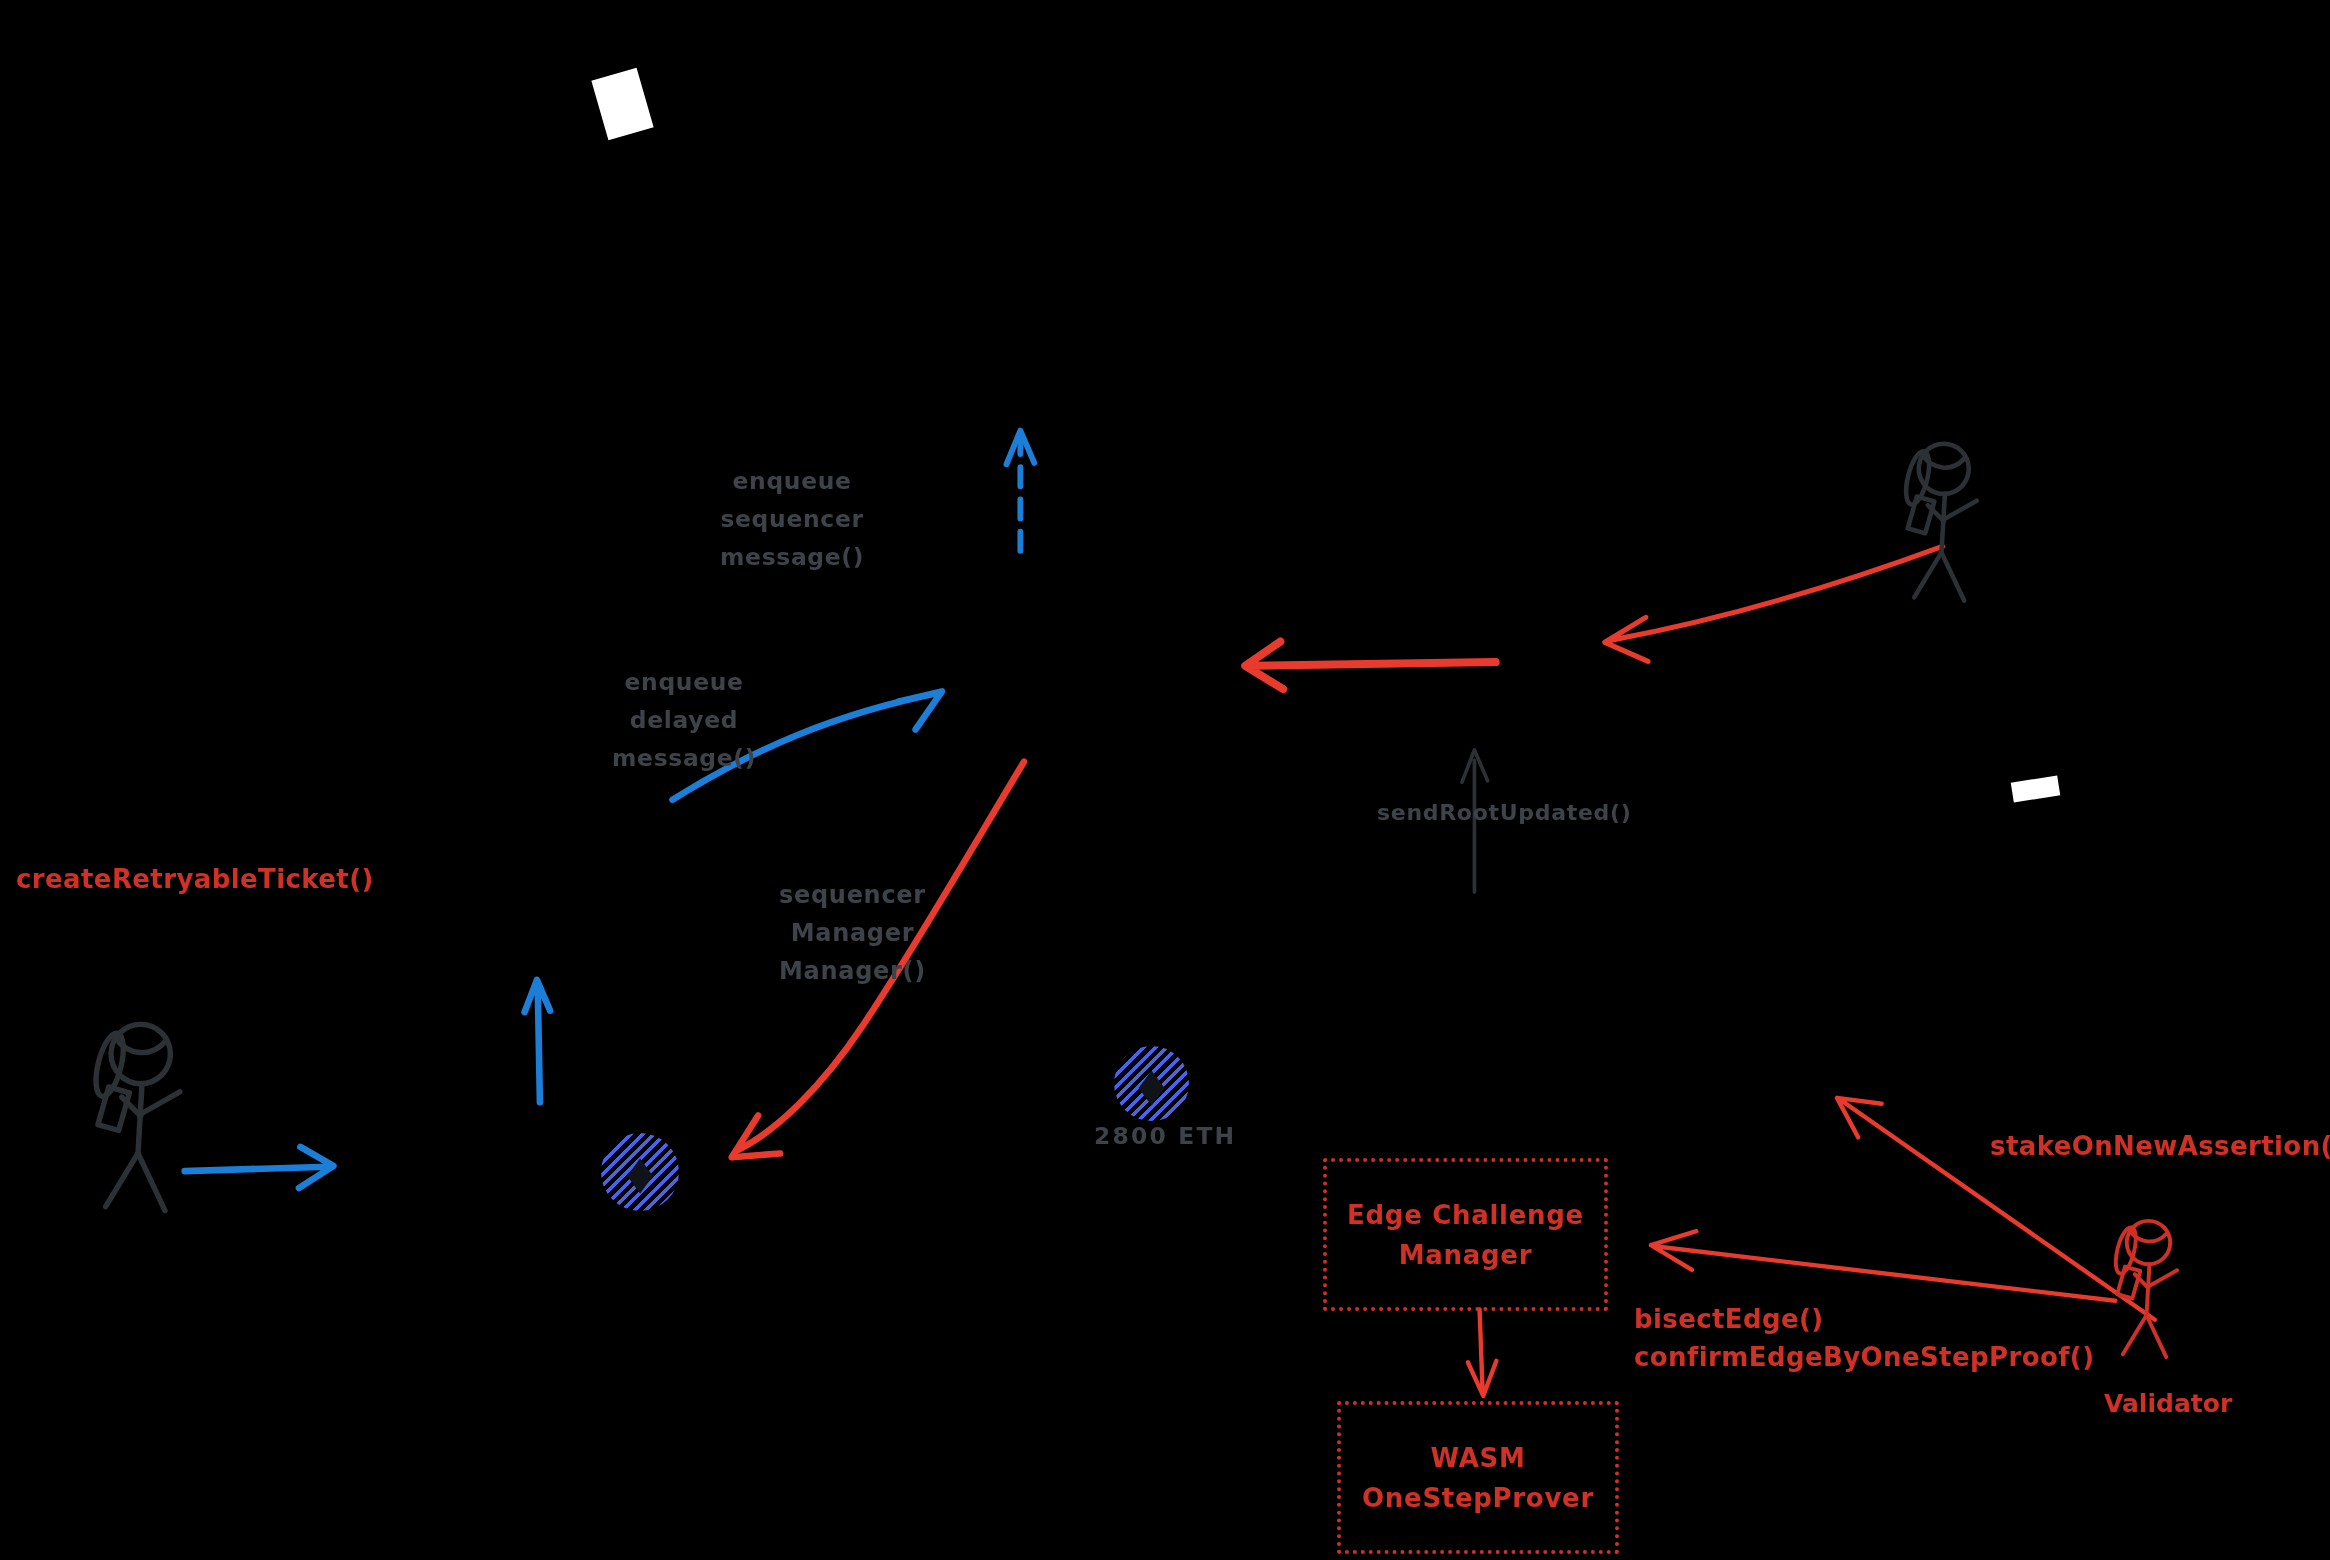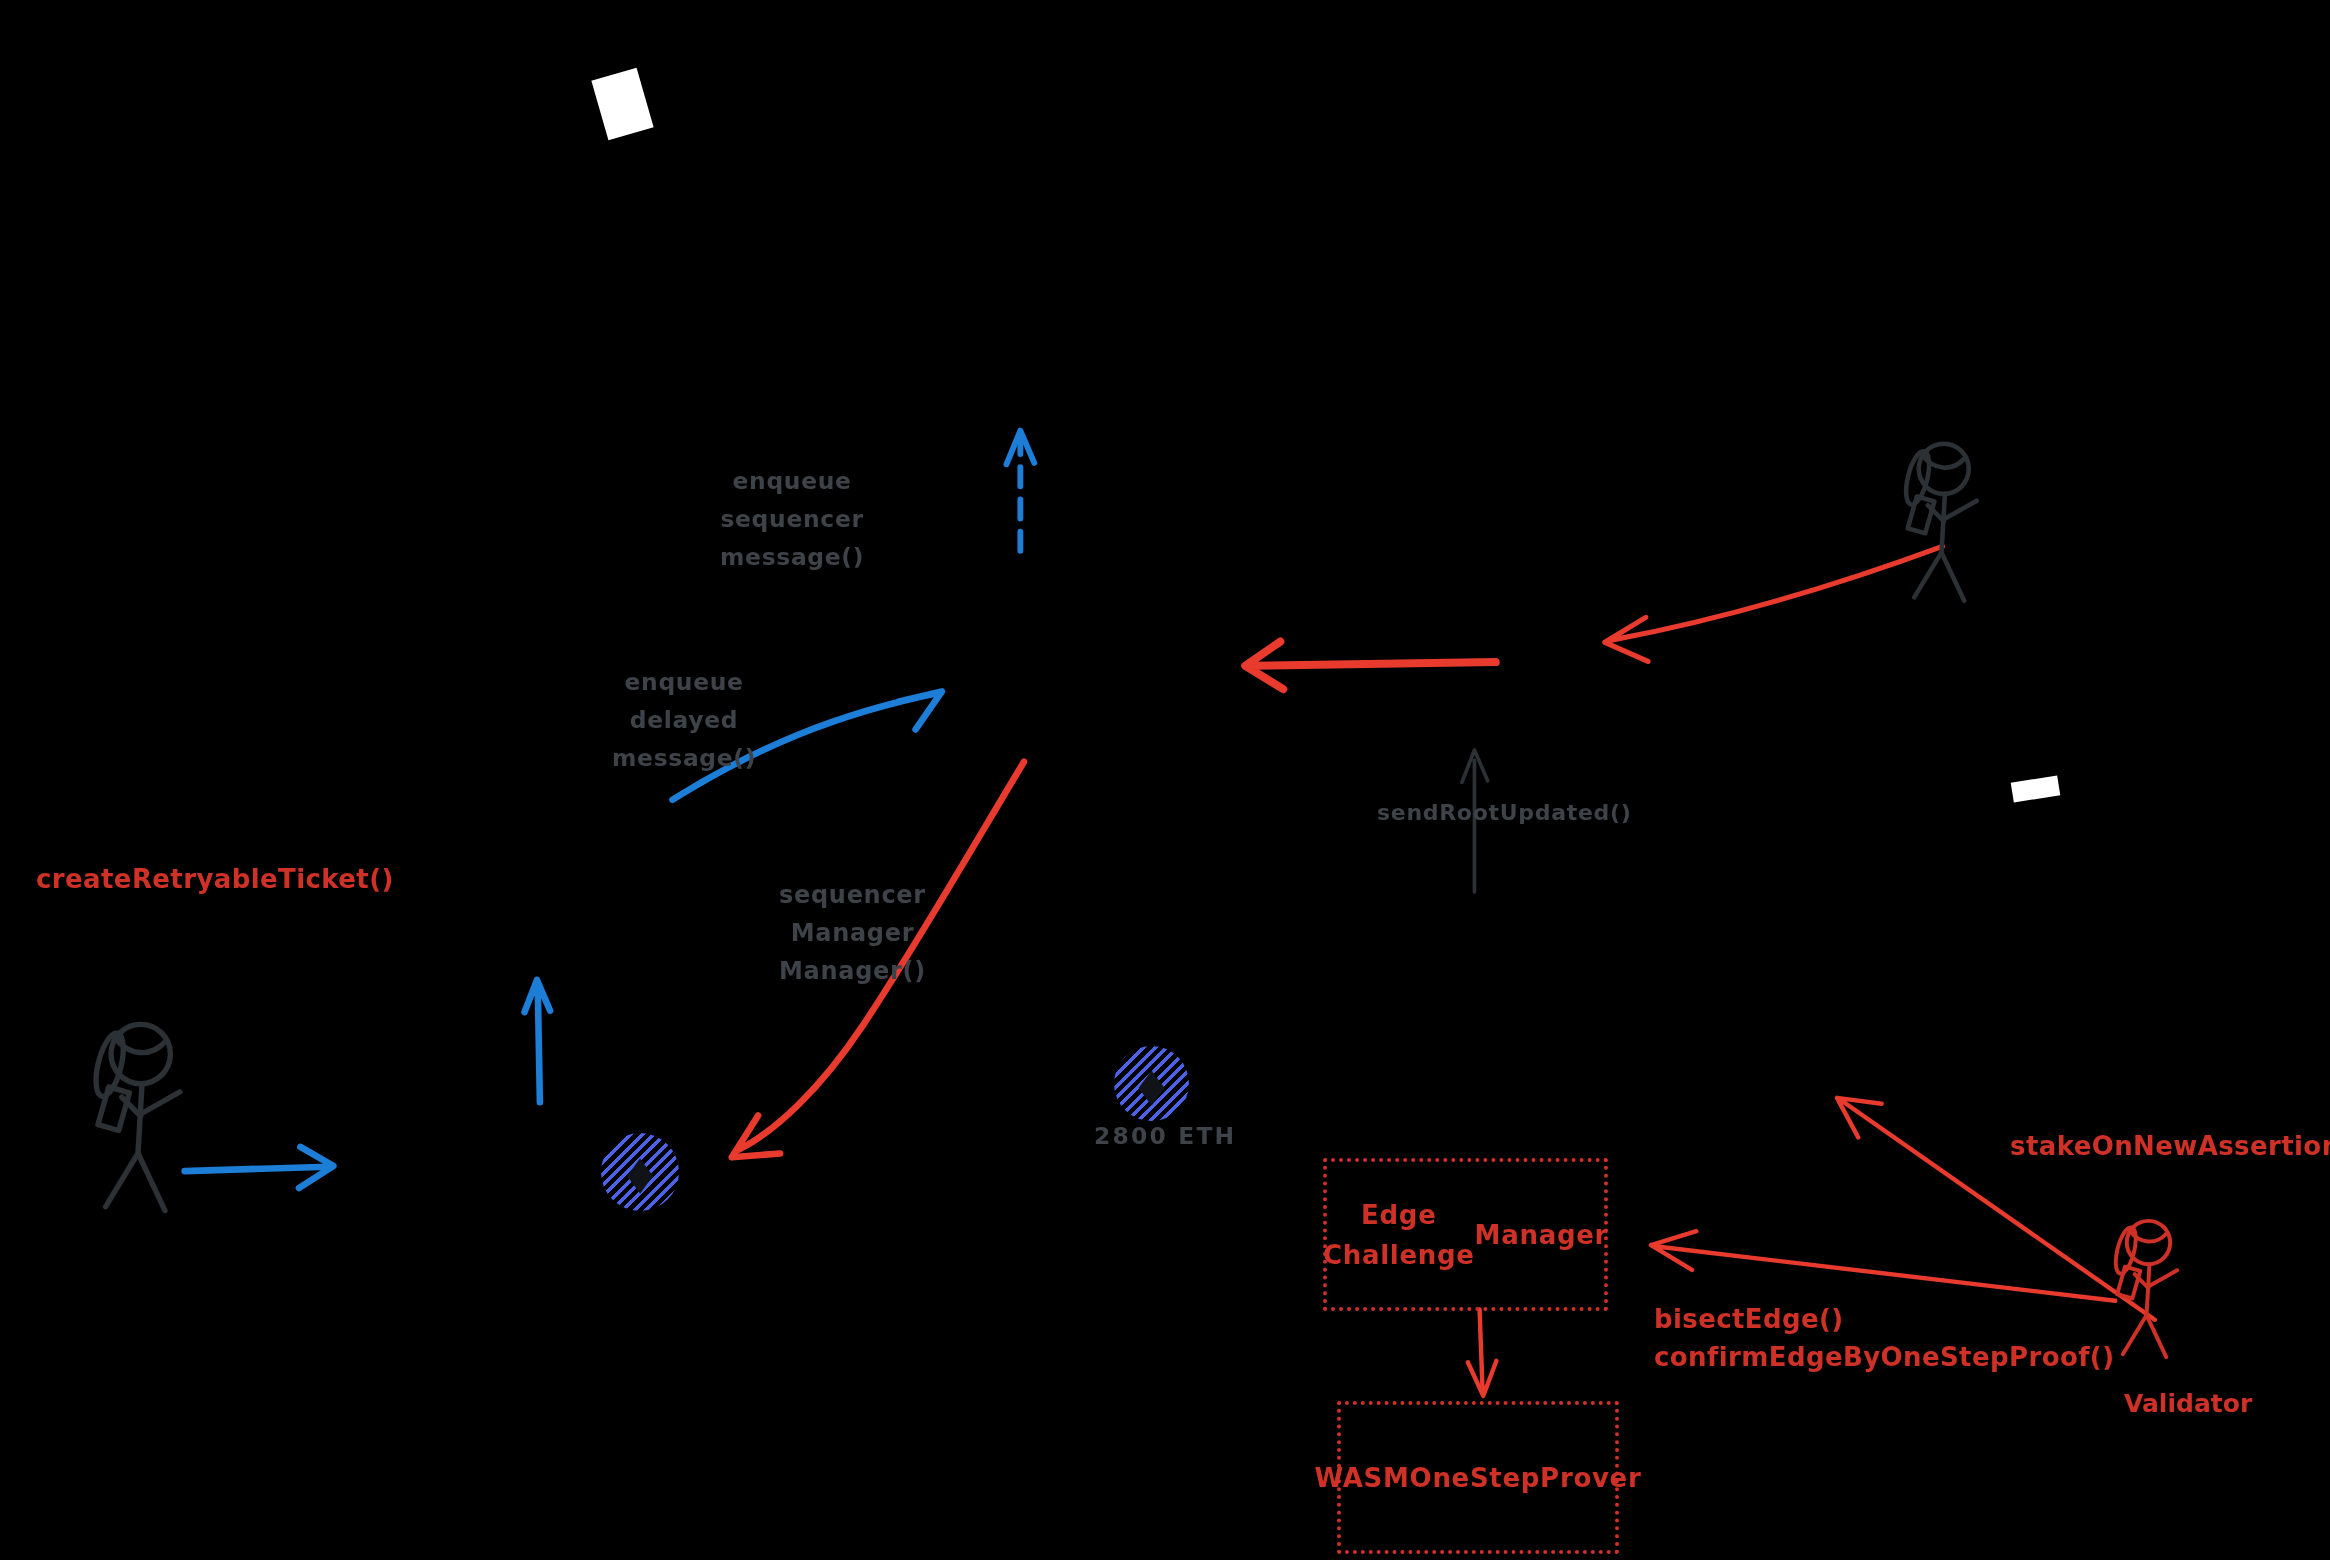--- a/index.html
+++ b/index.html
@@ -4,31 +4,31 @@
 <style>
   :root{
     --background:#000; --gray-text:#3d4349; --figure-stroke:#2c3136; --dark-arrow:#2c3136;
     --blue:#1c7ed6; --hatch-blue:#4a63e8; --red:#cf3127; --red-arrow:#e83b2d; --white:#fff;
   }
   html,body{margin:0;padding:0;background:var(--background);}
   #canvas{position:relative;width:2330px;height:1560px;background:var(--background);
           font-family:"DejaVu Sans",sans-serif;overflow:hidden;}
   .t{position:absolute;white-space:nowrap;font-weight:700;text-align:center;}
   .gray{color:var(--gray-text);}
-  .red{color:var(--red);margin-left:20px;}
+  .red{color:var(--red);}
   .lines-3{font-size:23.4px;line-height:38px;letter-spacing:0.7px;}
   .fn-red{font-size:26px;letter-spacing:0.4px;}
   svg.overlay{position:absolute;left:0;top:0;}
   .whiterect{position:absolute;background:var(--white);}
   .hatch-circle{position:absolute;border-radius:50%;
     background:repeating-linear-gradient(135deg, transparent 0 4.4px, var(--hatch-blue) 4.4px 8px);
     display:flex;align-items:center;justify-content:center;}
   .eth-glyph{color:#101318;font-size:34px;line-height:1;transform:scaleY(1.35);}
   .dotbox{position:absolute;border:4.4px dotted var(--red);border-radius:2.9px;
-    display:flex;flex-direction:row;align-items:center;justify-content:center;
+    display:flex;flex-direction:column;align-items:center;justify-content:center;
     color:var(--red);font-weight:700;font-size:26px;line-height:40px;text-align:center;letter-spacing:0.7px;}
   .fig{position:absolute;}
 </style>
 </head>
 <body>
 
 <div id="canvas">
 
   <svg width="0" height="0" style="position:absolute">
     <defs>

